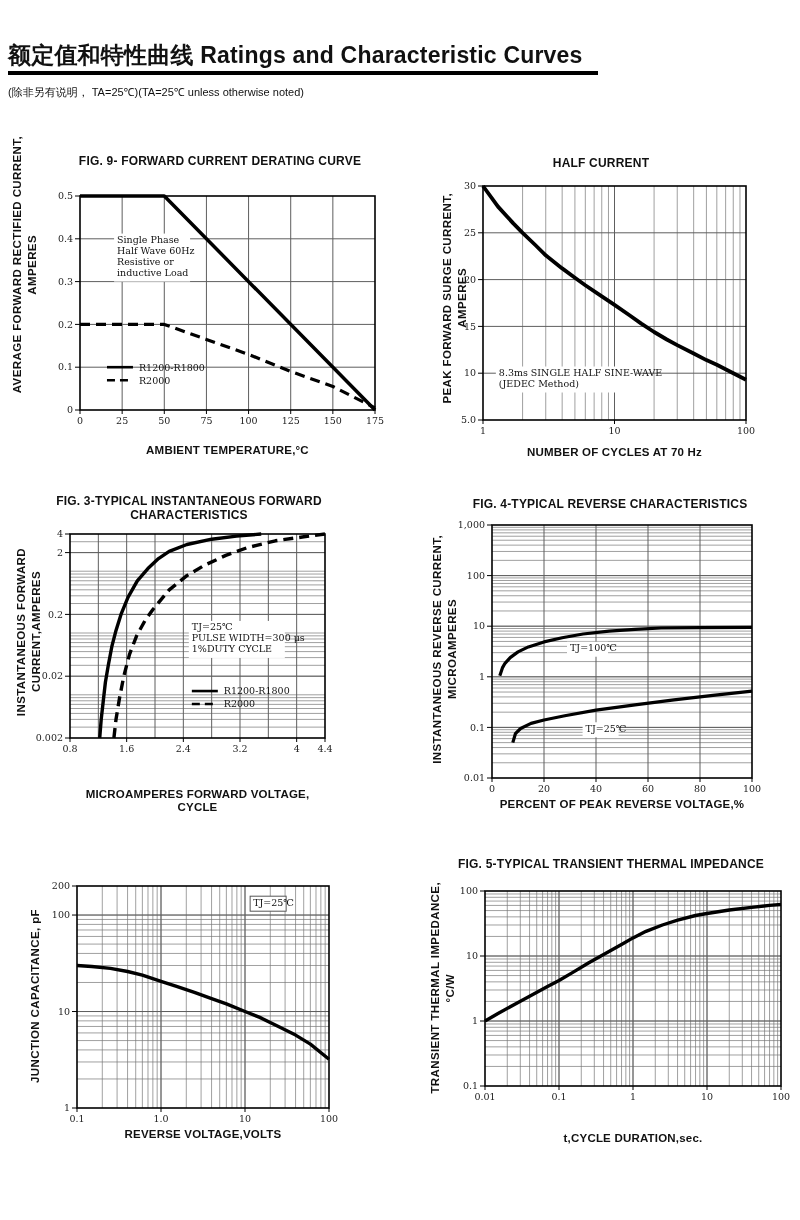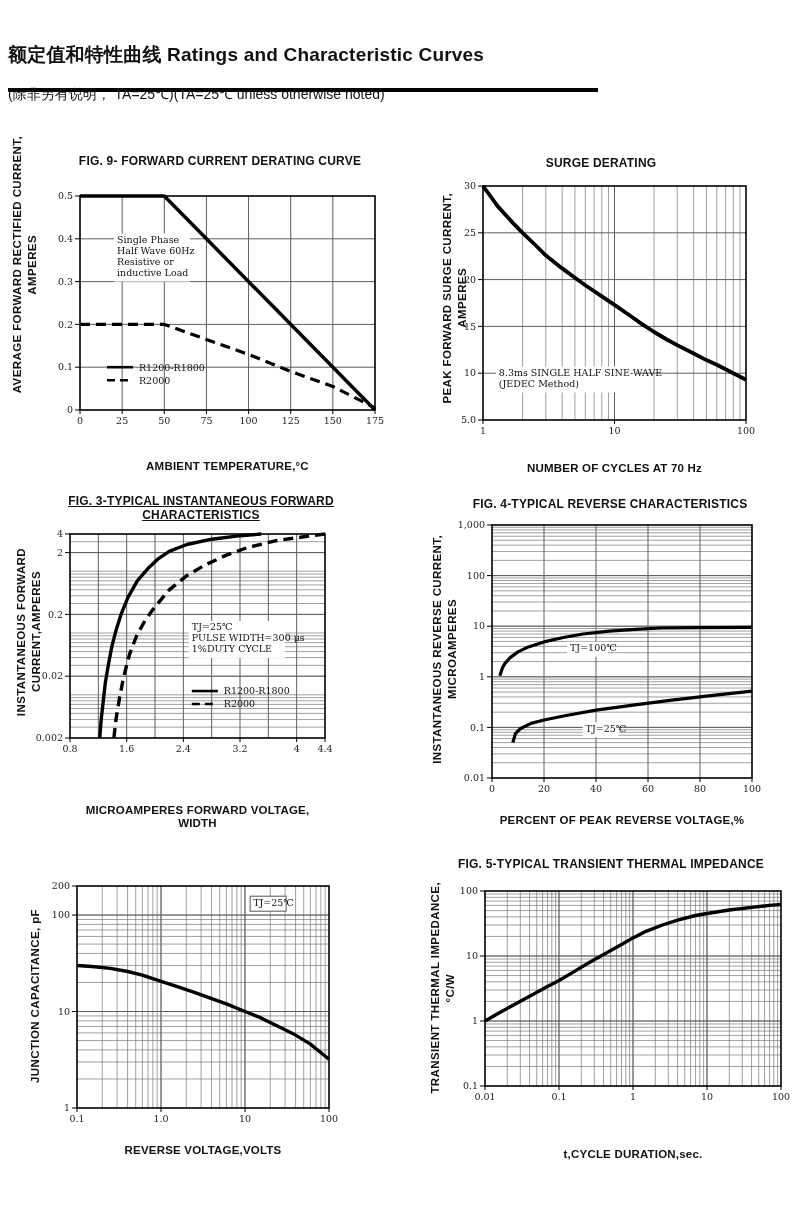--- a/index.html
+++ b/index.html
@@ -1,23 +1,23 @@
 <!DOCTYPE html>
 <html><head>
 <meta charset="utf-8">
 <style>
   html,body{margin:0;padding:0;background:#fff;}
   #page{position:relative;width:800px;height:1220px;background:#fff;overflow:hidden;
         font-family:"Liberation Sans",sans-serif;color:#111;}
   .abs{position:absolute;}
-  #main-title{left:8px;top:40px;width:590px;font-weight:bold;font-size:19px;line-height:30px;
-              padding-bottom:18px;border-bottom:4px solid #000;letter-spacing:.2px;}
-  #subtitle{left:8px;top:84px;width:640px;font-size:14px;}
+  #main-title{left:8px;top:40px;width:590px;font-weight:bold;font-size:23px;line-height:30px;
+              padding-bottom:1px;border-bottom:4px solid #000;letter-spacing:.2px;}
+  #subtitle{left:8px;top:84px;width:640px;font-size:11px;}
   .fig-title{font-weight:bold;font-size:12px;text-align:center;line-height:14px;letter-spacing:.2px;}
-  .axlabel{font-weight:bold;font-size:11.5px;text-align:center;line-height:13px;letter-spacing:.2px;margin-top:16px;}
+  .axlabel{font-weight:bold;font-size:11.5px;text-align:center;line-height:13px;letter-spacing:.2px;}
   .vlab{display:flex;flex-direction:row;align-items:center;justify-content:center;}
   .vlab div{writing-mode:vertical-rl;transform:rotate(180deg);font-weight:bold;font-size:11.5px;
             letter-spacing:.4px;text-align:center;line-height:15px;font-family:"Liberation Sans",sans-serif;}
   svg.plot{position:absolute;overflow:visible;}
 </style>
 </head>
 <body>
 
 <div id="page">
 
@@ -90,21 +90,21 @@
         <text x="92.97142857142858" y="184.6" font-size="9.5" font-family="&quot;DejaVu Serif&quot;,&quot;Liberation Serif&quot;,serif" fill="#111">R1200-R1800</text>
         <line x1="60.971428571428575" y1="194.2" x2="86.97142857142858" y2="194.2" stroke="#000000" stroke-width="2.6" stroke-dasharray="8 5"></line>
         <text x="92.97142857142858" y="197.6" font-size="9.5" font-family="&quot;DejaVu Serif&quot;,&quot;Liberation Serif&quot;,serif" fill="#111">R2000</text>
       </g>
     </svg>
   <div class="abs axlabel" style="left:80px;top:444px;width:295px;">
     <div>AMBIENT TEMPERATURE,°C</div>
   </div>
 
   <div class="abs fig-title" style="left:436px;top:156px;width:330px;">
-    <div>SURGE DERATING</div>
+    <div>HALF CURRENT</div>
   </div>
   <div class="abs vlab" style="left:440px;top:172px;height:252px;">
     <div>PEAK  FORWARD SURGE CURRENT,</div>
     <div>AMPERES</div>
   </div>
   <svg class="plot" style="left:449px;top:176px;" width="313" height="266" viewBox="0 0 313 266">
       <rect x="34" y="10" width="263" height="234" fill="#fff"></rect>
       <g>
         <line x1="73.58544442981352" y1="10" x2="73.58544442981352" y2="244" stroke="#777777" stroke-width="0.7"></line>
         <line x1="96.74144499563562" y1="10" x2="96.74144499563562" y2="244" stroke="#777777" stroke-width="0.7"></line>
@@ -154,21 +154,21 @@
       </g>
       <rect x="34" y="10" width="263" height="234" fill="none" stroke="#000" stroke-width="1.6"></rect>
       <g>
         <polyline points="34.0,10.0 49.0,30.6 64.3,47.4 73.6,56.8 86.3,69.0 96.7,79.3 113.2,92.4 125.9,101.7 136.3,109.2 152.8,120.4 165.5,128.9 180.5,139.2 192.3,147.6 205.1,156.0 217.8,163.5 228.2,169.1 244.7,177.5 257.4,184.1 267.8,188.8 284.3,197.2 297.0,203.8" fill="none" stroke="#000000" stroke-width="3.8" stroke-linejoin="round"></polyline>
       </g>
     </svg>
   <div class="abs axlabel" style="left:483px;top:446px;width:263px;">
     <div>NUMBER OF CYCLES AT 70 Hz</div>
   </div>
 
-  <div class="abs fig-title" style="left:36px;top:494px;width:330px;text-decoration:underline;">
+  <div class="abs fig-title" style="left:24px;top:494px;width:330px;">
     <div>FIG. 3-TYPICAL INSTANTANEOUS FORWARD</div>
     <div>CHARACTERISTICS</div>
   </div>
   <div class="abs vlab" style="left:14px;top:522px;height:220px;">
     <div>INSTANTANEOUS FORWARD</div>
     <div>CURRENT,AMPERES</div>
   </div>
   <svg class="plot" style="left:36px;top:524px;" width="305" height="236" viewBox="0 0 305 236">
       <rect x="34" y="10" width="255" height="204" fill="#fff"></rect>
       <g>
@@ -247,21 +247,21 @@
       </g>
       <g>
         <line x1="155.83333333333331" y1="167.0533680335392" x2="181.83333333333331" y2="167.0533680335392" stroke="#000000" stroke-width="2.6"></line>
         <text x="187.83333333333331" y="170.4533680335392" font-size="9.5" font-family="&quot;DejaVu Serif&quot;,&quot;Liberation Serif&quot;,serif" fill="#111">R1200-R1800</text>
         <line x1="155.83333333333331" y1="180.0533680335392" x2="181.83333333333331" y2="180.0533680335392" stroke="#000000" stroke-width="2.6" stroke-dasharray="8 5"></line>
         <text x="187.83333333333331" y="183.4533680335392" font-size="9.5" font-family="&quot;DejaVu Serif&quot;,&quot;Liberation Serif&quot;,serif" fill="#111">R2000</text>
       </g>
     </svg>
   <div class="abs axlabel" style="left:70px;top:788px;width:255px;">
     <div>MICROAMPERES FORWARD VOLTAGE,</div>
-    <div>WIDTH</div>
+    <div>CYCLE</div>
   </div>
 
   <div class="abs fig-title" style="left:445px;top:497px;width:330px;">
     <div>FIG. 4-TYPICAL REVERSE CHARACTERISTICS</div>
   </div>
   <div class="abs vlab" style="left:430px;top:518px;height:262px;">
     <div>INSTANTANEOUS REVERSE CURRENT,</div>
     <div>MICROAMPERES</div>
   </div>
   <svg class="plot" style="left:458px;top:515px;" width="310" height="285" viewBox="0 0 310 285">

